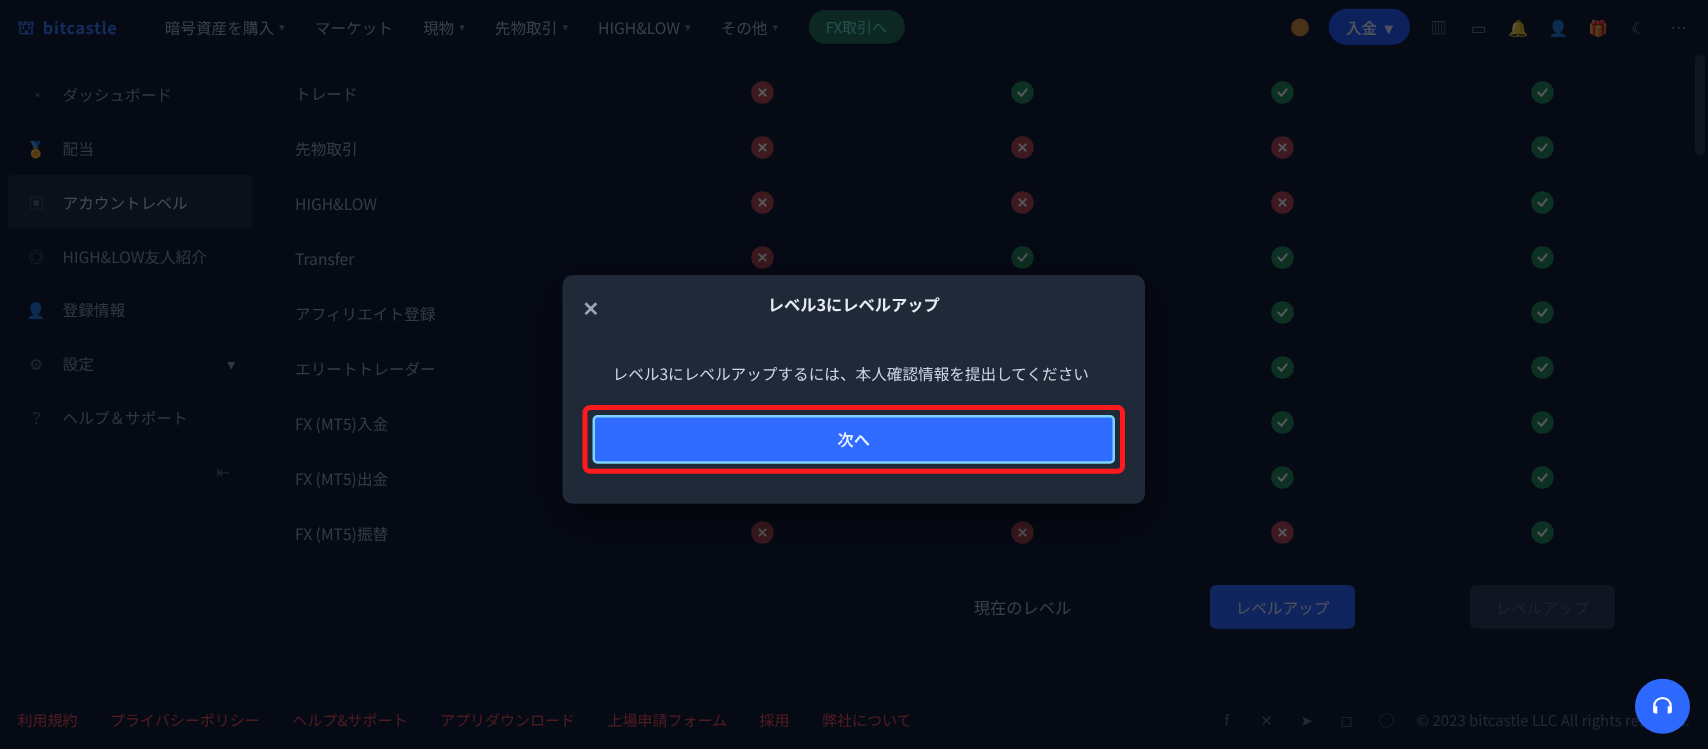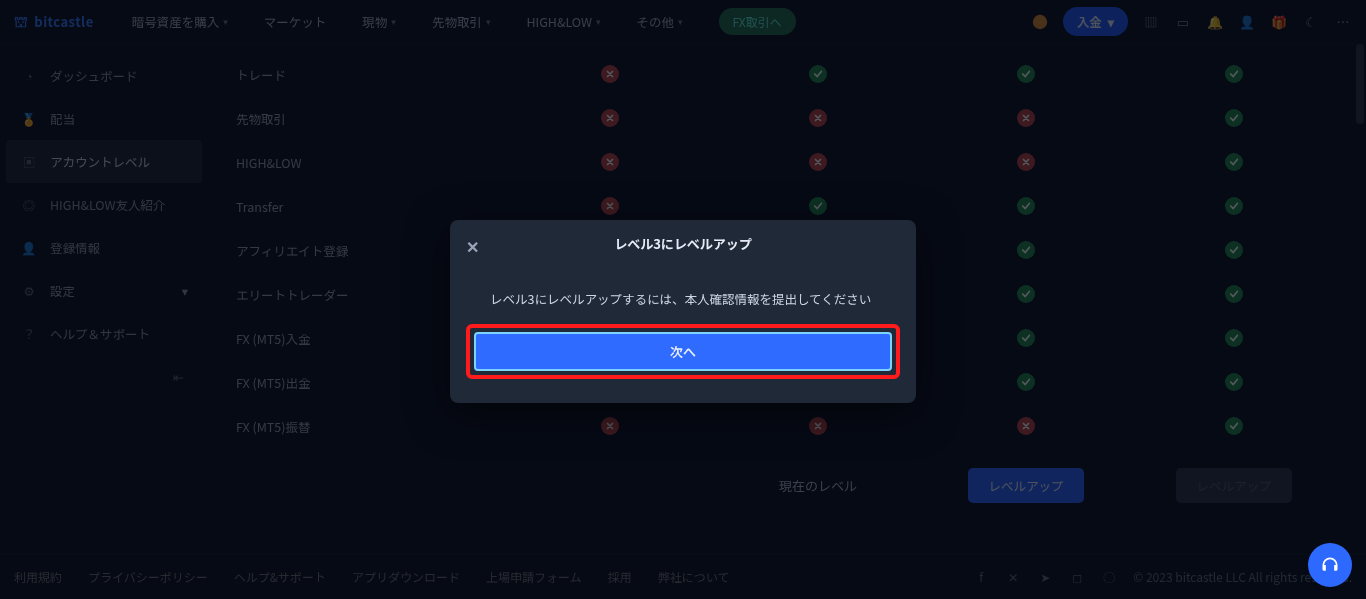--- a/index.html
+++ b/index.html
@@ -17,21 +17,21 @@
     height: 44px;
     display: flex;
     align-items: center;
     padding: 0 14px;
     gap: 22px;
     background: #0b1220;
     border-bottom: 1px solid rgba(255,255,255,.02);
   }
   .logo { display:flex; align-items:center; gap:6px; font-weight:700; color:#3779ff; letter-spacing:0.5px; }
   .logo-mark { font-size:15px; }
-  .nav-links { display:flex; gap:36px; margin-left:16px; }
+  .nav-links { display:flex; gap:24px; margin-left:16px; }
   .nav-item { display:flex; align-items:center; gap:4px; color:#a6b0c6; cursor:pointer; font-size:12.5px;}
   .nav-item .caret { font-size:9px; color:#6b748a; }
   .pill-fx { background:#1f6f4b; color:#5eead4; padding:5px 14px; border-radius:18px; font-size:12px; }
   .topnav-right { margin-left:auto; display:flex; align-items:center; gap:14px; }
   .deposit-btn {
     background:#1f5cff; color:#e6eeff; padding:5px 14px;
     border-radius:16px; display:flex; align-items:center; gap:6px;
     font-size:12.5px; font-weight:600;
   }
   .top-icon { width:18px; height:18px; display:flex; align-items:center; justify-content:center; color:#7d879d; }
@@ -72,21 +72,21 @@
     background:#2c3446; border-radius:4px;
   }
 
   .footer {
     height:44px;
     display:flex; align-items:center;
     padding:0 14px; gap:26px;
     color:#9aa3b8; font-size:12px;
     border-top:1px solid rgba(255,255,255,.03);
   }
-  .footer-link { color:#737373; cursor:pointer; }
+  .footer-link { color:#ef4444; cursor:pointer; }
   .footer-right { margin-left:auto; display:flex; align-items:center; gap:16px; color:#616c82; }
   .footer-icon { width:16px; height:16px; display:flex; align-items:center; justify-content:center; }
 
   
   .dim {
     position:absolute; inset:0;
     background:rgba(4,8,16,0.68);
     z-index:10;
   }
 

